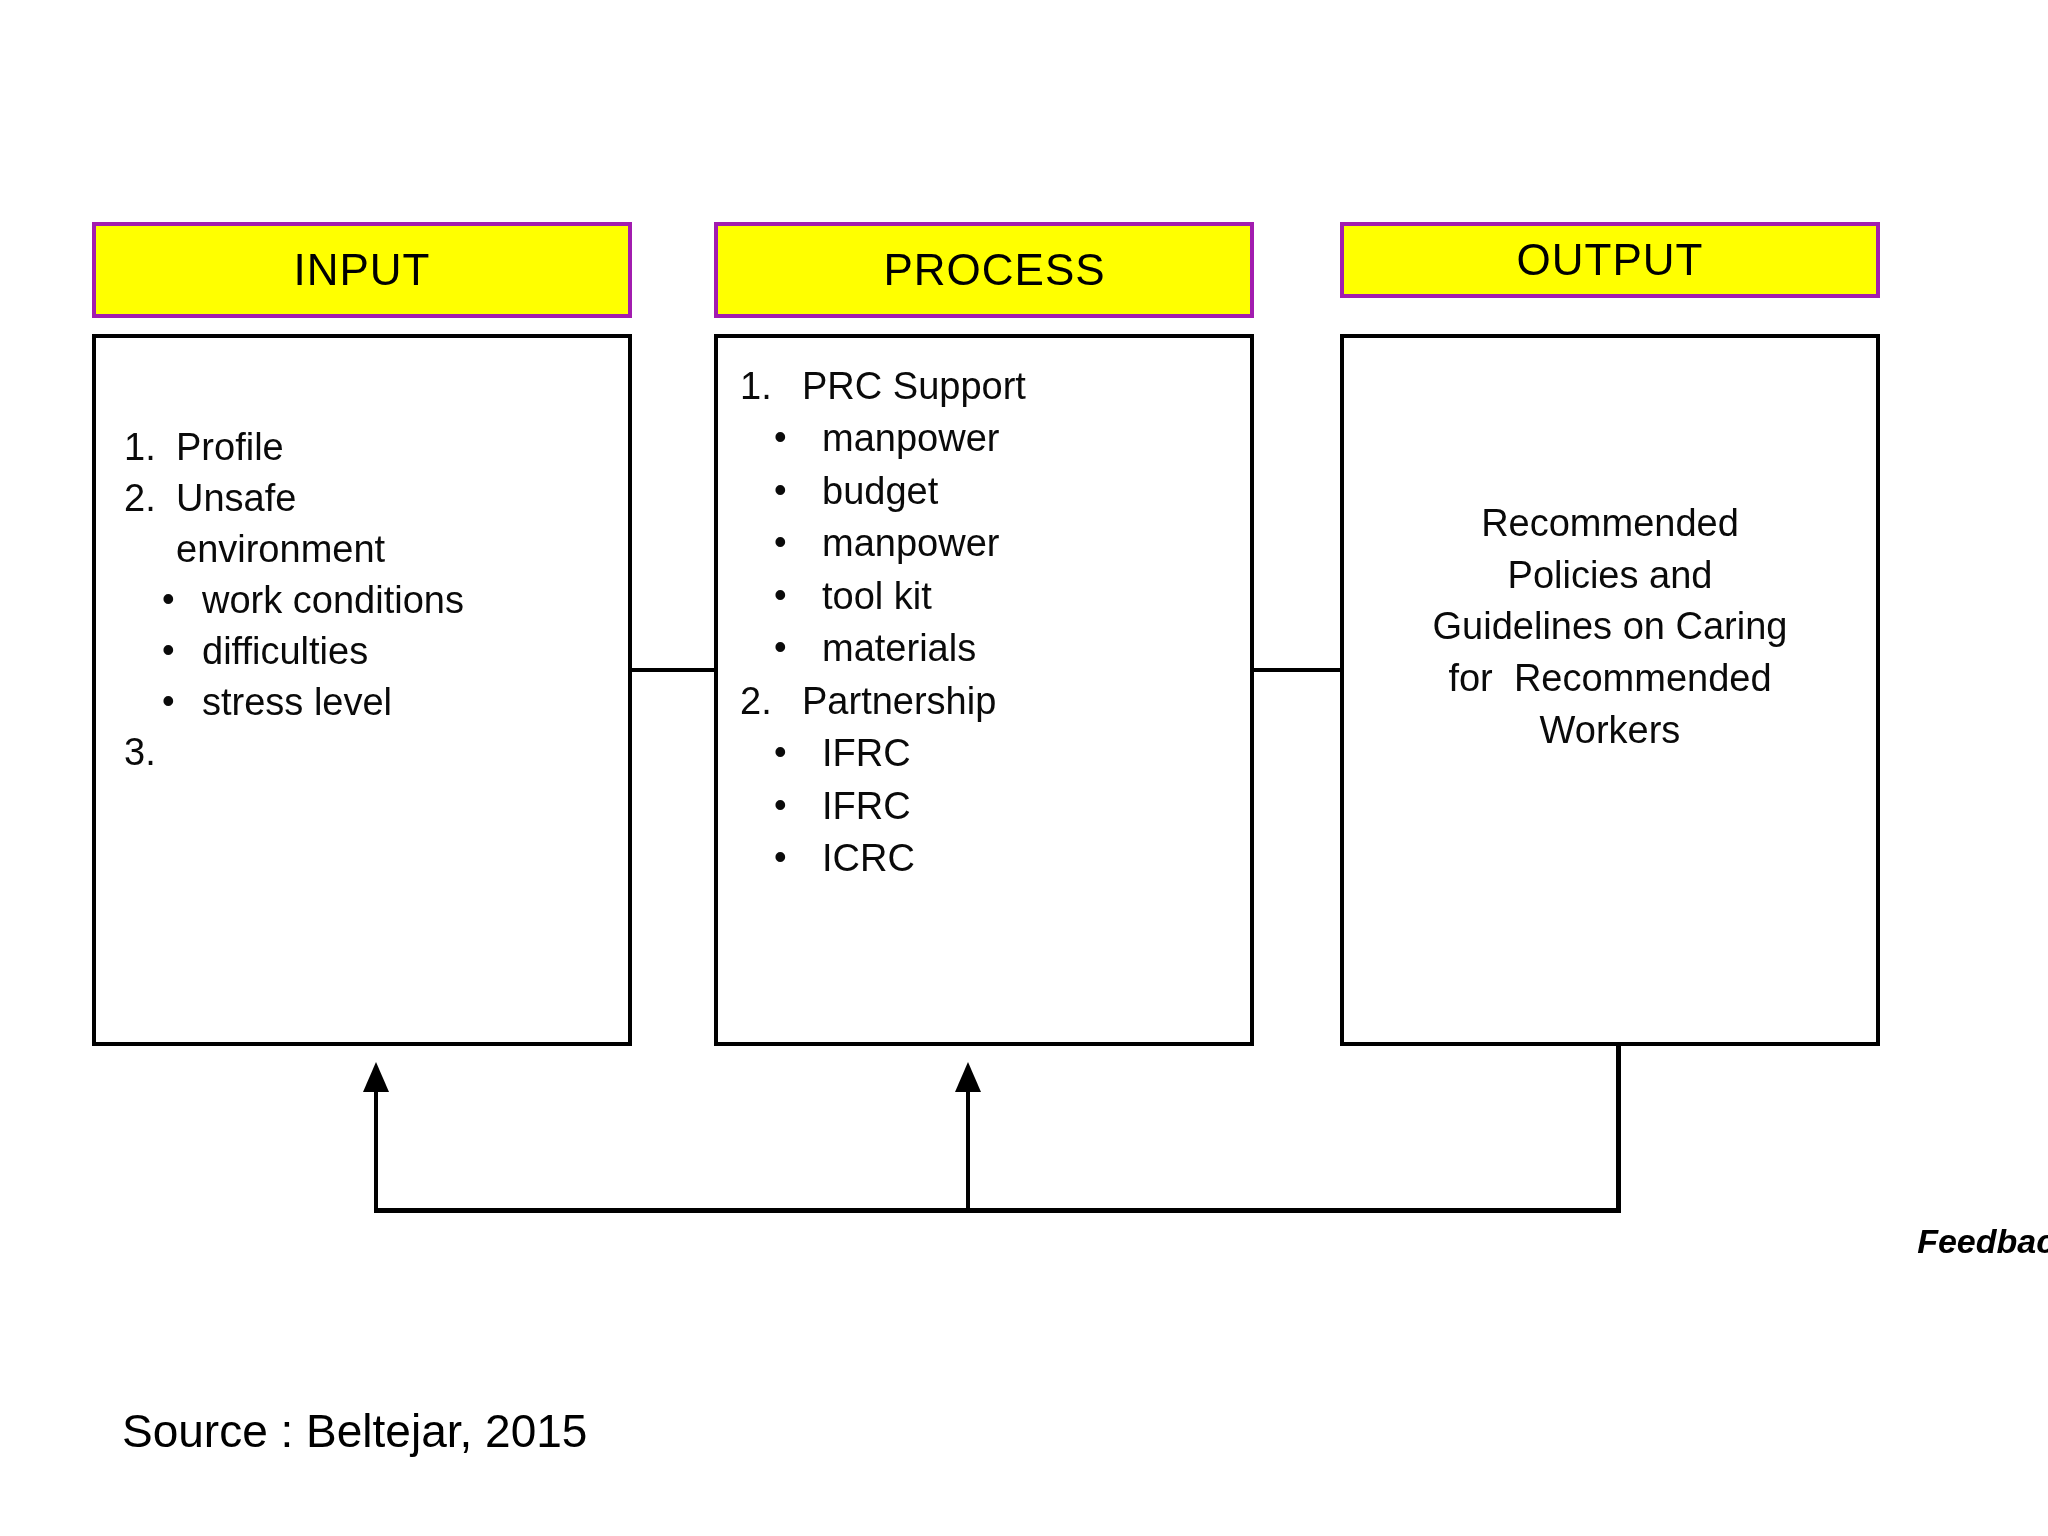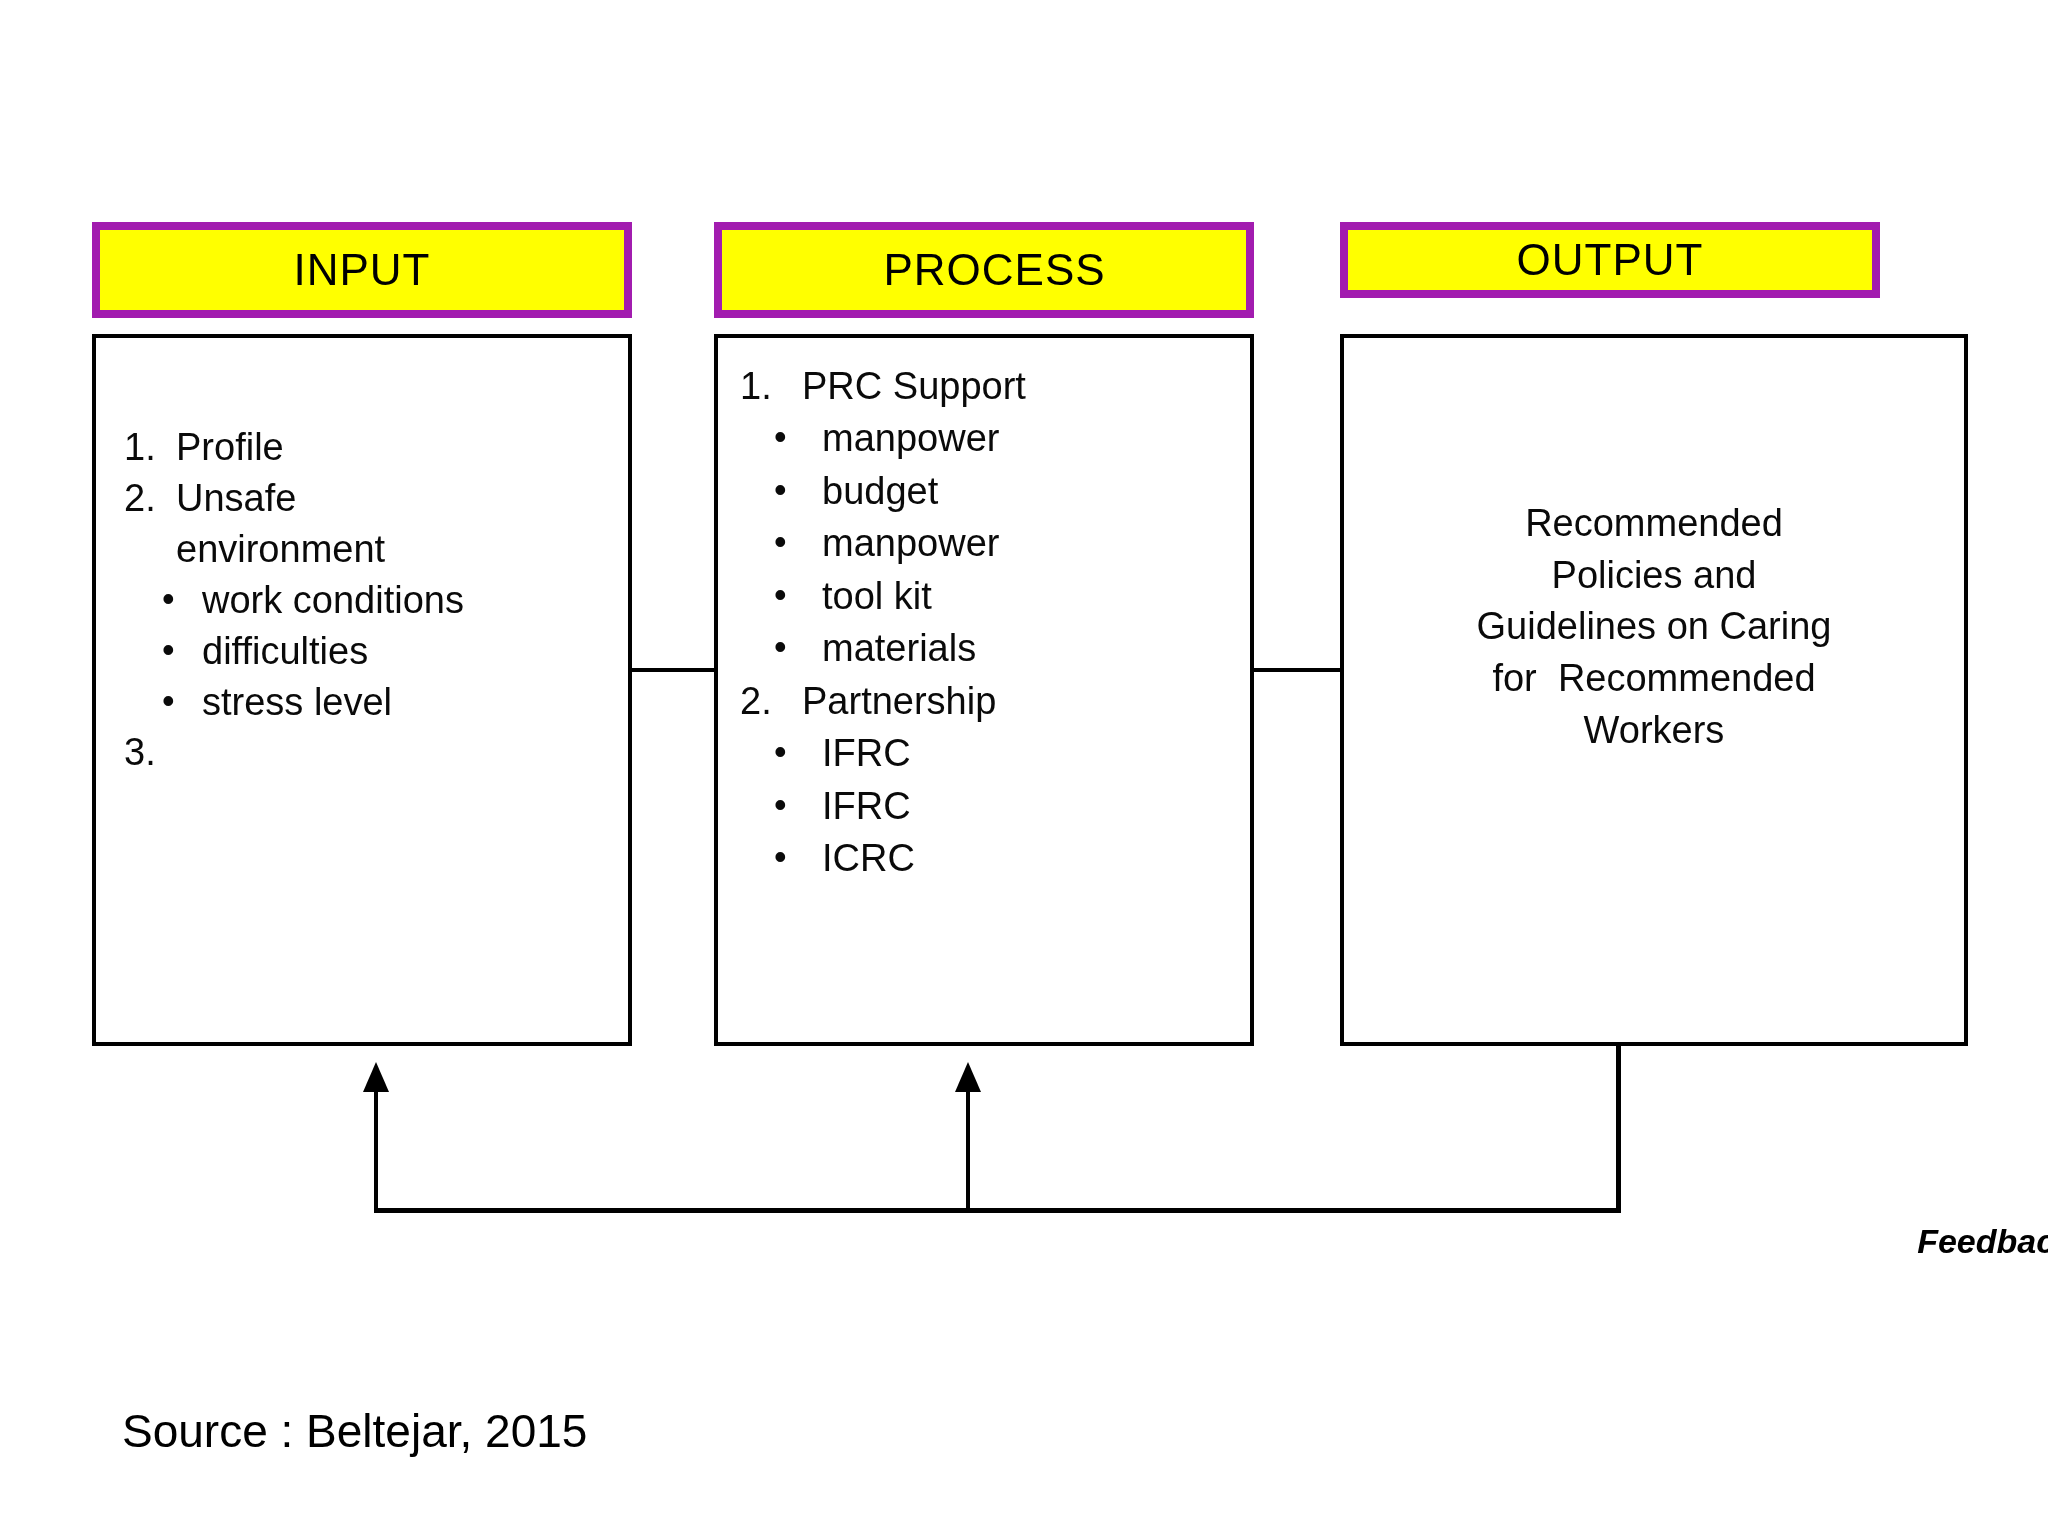--- a/index.html
+++ b/index.html
@@ -21,21 +21,21 @@
     position: absolute;
     left: 0; top: 0;
     width: 2048px;
     height: 1536px;
   }
 
   
   .hdr {
     position: absolute;
     background: #FFFF00;
-    border: 8px solid #a21caf;
+    border: 4px solid #a21caf;
     box-sizing: border-box;
     display: flex;
     align-items: center;
     justify-content: center;
   }
   .hdr-label {
     font-size: 44px;
     letter-spacing: 1px;
     color: #000000;
     font-family: "Liberation Sans", sans-serif;
@@ -47,21 +47,21 @@
 
   
   .body-box {
     position: absolute;
     background: #ffffff;
     border: 4px solid #000000;
     box-sizing: border-box;
   }
   #box-input   { left: 92px;  top: 334px; width: 540px; height: 712px; }
   #box-process { left: 714px; top: 334px; width: 540px; height: 712px; }
-  #box-output  { left: 1340px;top: 334px; width: 628px; height: 712px; }
+  #box-output  { left: 1340px;top: 334px; width: 540px; height: 712px; }
 
   
   .list {
     position: absolute;
     left: 0; right: 0;
     padding: 0;
     margin: 0;
     list-style: none;
   }
   #list-input   { top: 84px; padding-left: 28px; }

